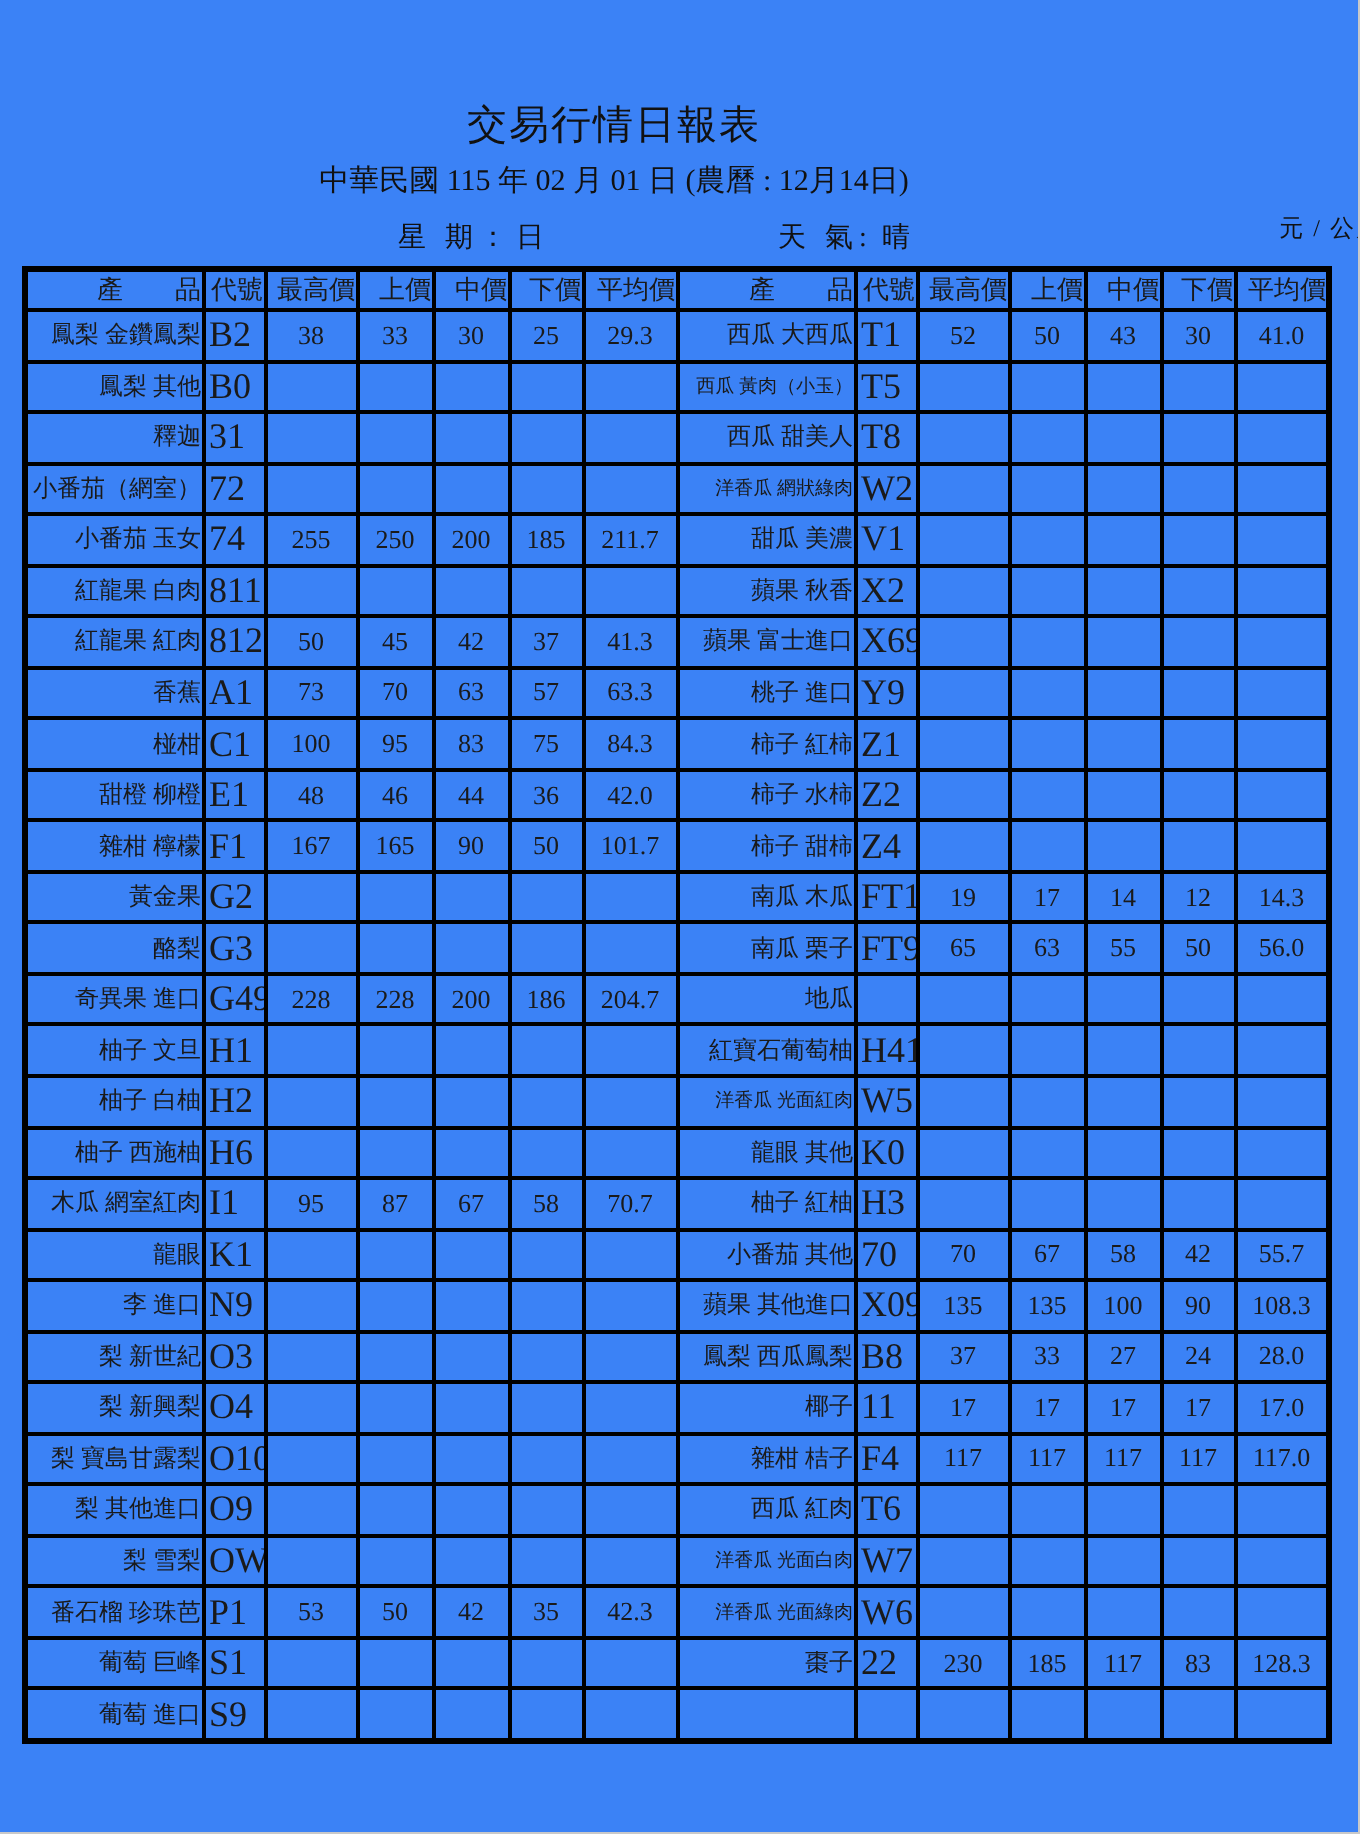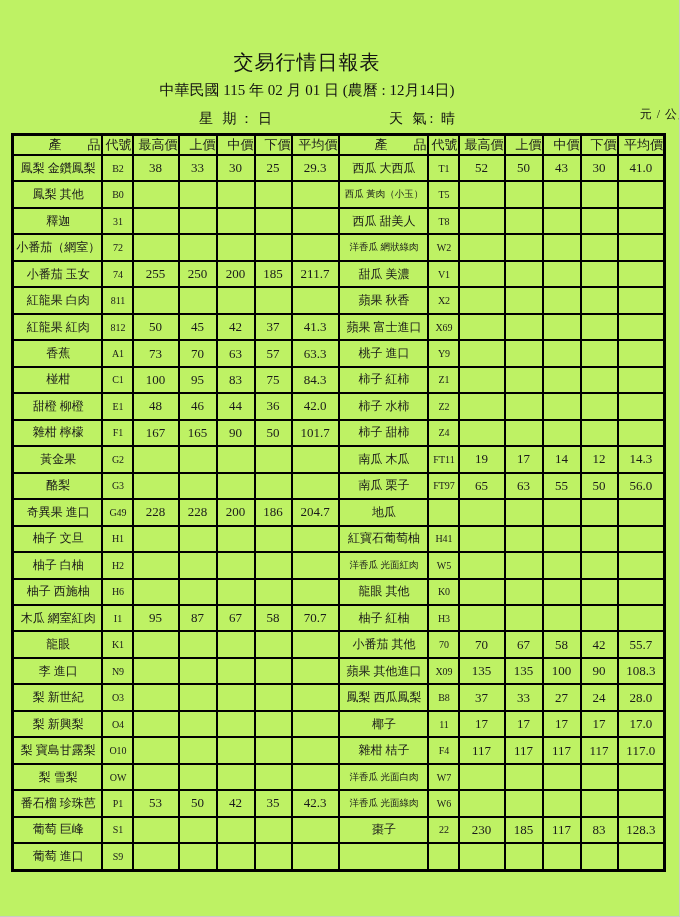--- a/index.html
+++ b/index.html
@@ -1,19 +1,19 @@
 <!DOCTYPE html>
 <html><head>
 <meta charset="utf-8">
 <style>
   html,body{margin:0;padding:0;background:#fff;}
   .page{
     position:relative;
     width:679px;height:916px;
-    background:#bef264;
+    background:#3b82f6;
     border-right:1px solid #c9c9c9;
     border-bottom:1px solid #c9c9c9;
     font-family:"Liberation Serif","DejaVu Serif",serif;
     color:#1a1a1a;
     overflow:hidden;
   }
   .title{
     position:absolute;top:49px;left:0;width:614px;
     text-align:center;font-size:20px;letter-spacing:1px;color:#111;
   }
@@ -32,23 +32,23 @@
     width:653px;height:739px;
     border-collapse:collapse;table-layout:fixed;
     border:3px solid #000;
   }
   .price-table th,.price-table td{
     border:2px solid #000;
     overflow:hidden;white-space:nowrap;
     padding:0;vertical-align:middle;
   }
   .price-table th{font-weight:normal;font-size:13px;text-align:right;}
-  td.c-name{font-size:12px;text-align:center;padding-left:2px;}
+  td.c-name{font-size:12px;text-align:right;padding-left:2px;}
   td.c-name.small{font-size:9.5px;}
-  td.c-code{font-size:10px;text-align:center;padding-left:2px;}
+  td.c-code{font-size:18px;text-align:left;padding-left:2px;}
   td.c-high,td.c-up,td.c-mid,td.c-low,td.c-avg{font-size:13px;text-align:center;}
   col.w-name{width:89px;} col.w-code{width:31px;} col.w-high{width:46px;}
   col.w-up{width:38px;} col.w-mid{width:38px;} col.w-low{width:37px;} col.w-avg{width:47px;}
 </style>
 </head>
 <body>
 
 <div class="page">
   <div class="title">交易行情日報表</div>
   <div class="date-line">中華民國 115 年 02 月 01 日 (農曆 : 12月14日)</div>
@@ -458,20 +458,36 @@
           <td class="c-avg"></td>
           <td class="c-name">雜柑 桔子</td>
           <td class="c-code">F4</td>
           <td class="c-high">117</td>
           <td class="c-up">117</td>
           <td class="c-mid">117</td>
           <td class="c-low">117</td>
           <td class="c-avg">117.0</td>
         </tr>
         <tr>
+          <td class="c-name">梨 其他進口</td>
+          <td class="c-code">O9</td>
+          <td class="c-high"></td>
+          <td class="c-up"></td>
+          <td class="c-mid"></td>
+          <td class="c-low"></td>
+          <td class="c-avg"></td>
+          <td class="c-name">西瓜 紅肉</td>
+          <td class="c-code">T6</td>
+          <td class="c-high"></td>
+          <td class="c-up"></td>
+          <td class="c-mid"></td>
+          <td class="c-low"></td>
+          <td class="c-avg"></td>
+        </tr>
+        <tr>
           <td class="c-name">梨 雪梨</td>
           <td class="c-code">OW</td>
           <td class="c-high"></td>
           <td class="c-up"></td>
           <td class="c-mid"></td>
           <td class="c-low"></td>
           <td class="c-avg"></td>
           <td class="c-name small">洋香瓜 光面白肉</td>
           <td class="c-code">W7</td>
           <td class="c-high"></td>

